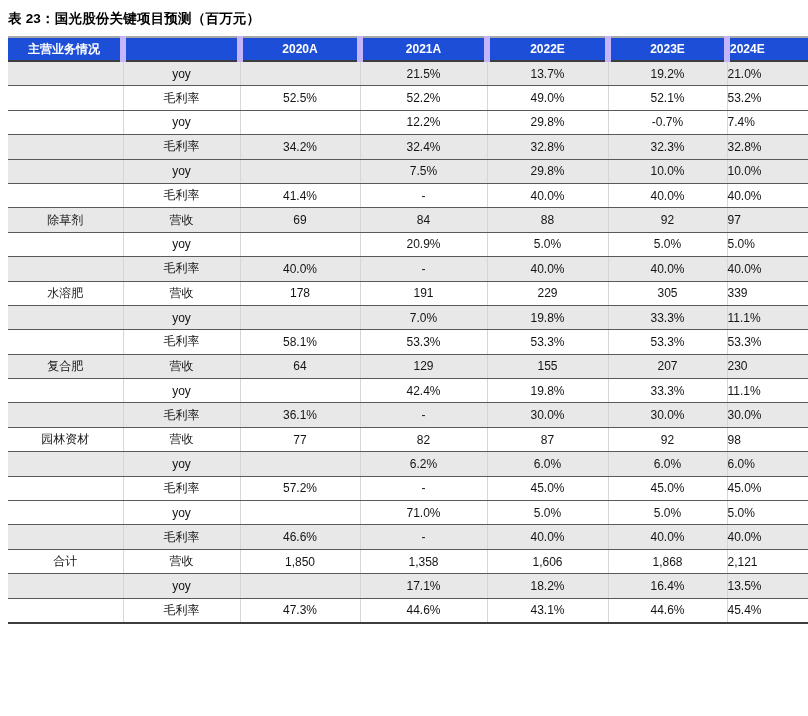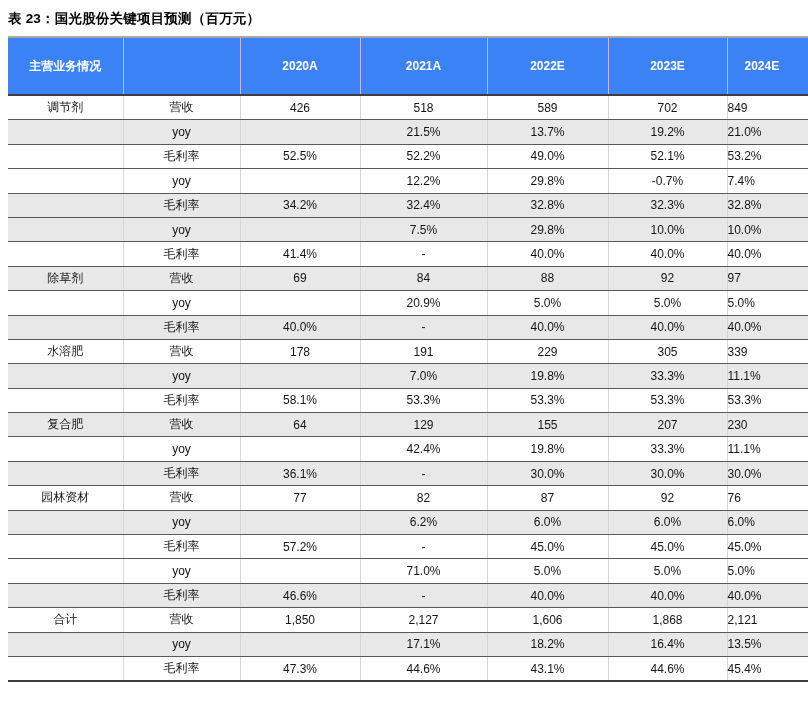--- a/index.html
+++ b/index.html
@@ -11,25 +11,25 @@
   .page{padding:9px 0 0 8px;width:800px;}
   .title{
     font-size:13.5px;font-weight:bold;color:#000;
     padding:1px 16px 8px 0;letter-spacing:0.2px;
   }
   table{
     border-collapse:collapse;table-layout:fixed;width:800px;
     border-top:2px solid #a8a8a8;
   }
   thead th{
-    background:#3b82f6;color:#ffffff;font-weight:bold;font-size:12px;
-    height:22px;padding:17px;text-align:center;vertical-align:middle;
+    background:#1d4ed8;color:#ffffff;font-weight:bold;font-size:12px;
+    height:22px;padding:0;text-align:center;vertical-align:middle;
     border-bottom:2px solid #3d3d3d;
   }
-  thead th + th{border-left:1px solid #c4b5fd;}
+  thead th + th{border-left:6px solid #c4b5fd;}
   tbody td{
     font-size:12px;height:23.4px;padding:0;
     text-align:center;vertical-align:middle;color:#141414;
     border-bottom:1px solid #595959;
   }
   tbody td + td{border-left:1px solid #d6d6d6;}
   tbody tr:last-child td{border-bottom:2px solid #3d3d3d;}
   tr.alt{background:#E8E8E8;}
   th.last, td.last{text-align:left;padding-right:7px;}
 </style>
@@ -54,29 +54,20 @@
         <th>主营业务情况</th>
         <th></th>
       <th>2020A</th>
           <th>2021A</th>
           <th>2022E</th>
           <th>2023E</th>
           <th class="last">2024E</th>
         </tr>
     </thead>
     <tbody id="table-body">
-        <tr>
-          <td>调节剂</td>
-          <td>营收</td>
-          <td>426</td>
-          <td>518</td>
-          <td>589</td>
-          <td>702</td>
-          <td class="last">849</td>
-        </tr>
         <tr class="alt">
           <td></td>
           <td>yoy</td>
           <td></td>
           <td>21.5%</td>
           <td>13.7%</td>
           <td>19.2%</td>
           <td class="last">21.0%</td>
         </tr>
         <tr>
@@ -205,21 +196,21 @@
           <td>30.0%</td>
           <td class="last">30.0%</td>
         </tr>
         <tr>
           <td>园林资材</td>
           <td>营收</td>
           <td>77</td>
           <td>82</td>
           <td>87</td>
           <td>92</td>
-          <td class="last">76</td>
+          <td class="last">98</td>
         </tr>
         <tr class="alt">
           <td></td>
           <td>yoy</td>
           <td></td>
           <td>6.2%</td>
           <td>6.0%</td>
           <td>6.0%</td>
           <td class="last">6.0%</td>
         </tr>
@@ -247,21 +238,21 @@
           <td>46.6%</td>
           <td>-</td>
           <td>40.0%</td>
           <td>40.0%</td>
           <td class="last">40.0%</td>
         </tr>
         <tr>
           <td>合计</td>
           <td>营收</td>
           <td>1,850</td>
-          <td>2,127</td>
+          <td>1,358</td>
           <td>1,606</td>
           <td>1,868</td>
           <td class="last">2,121</td>
         </tr>
         <tr class="alt">
           <td></td>
           <td>yoy</td>
           <td></td>
           <td>17.1%</td>
           <td>18.2%</td>

